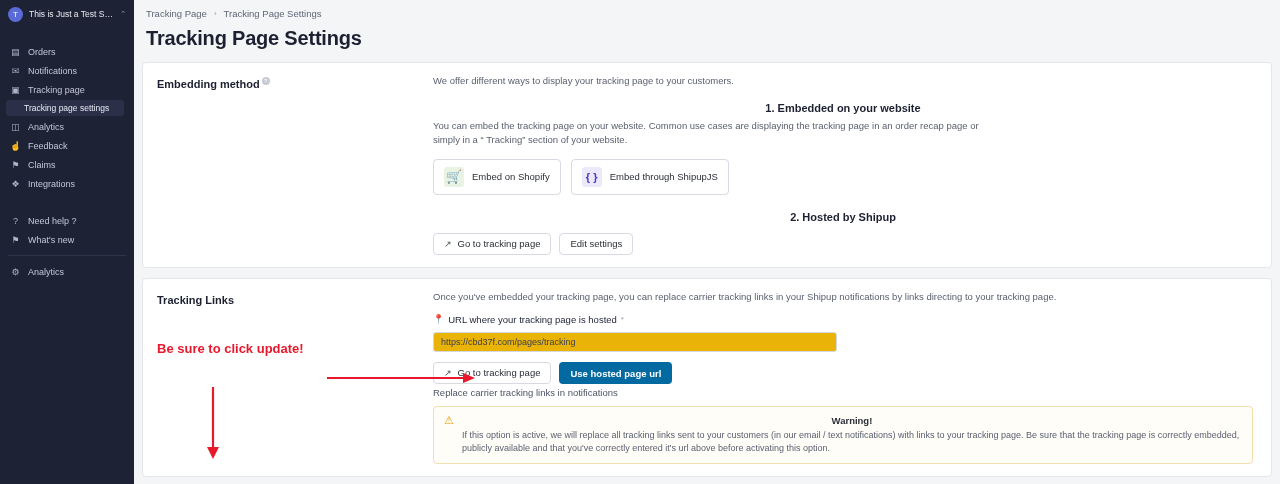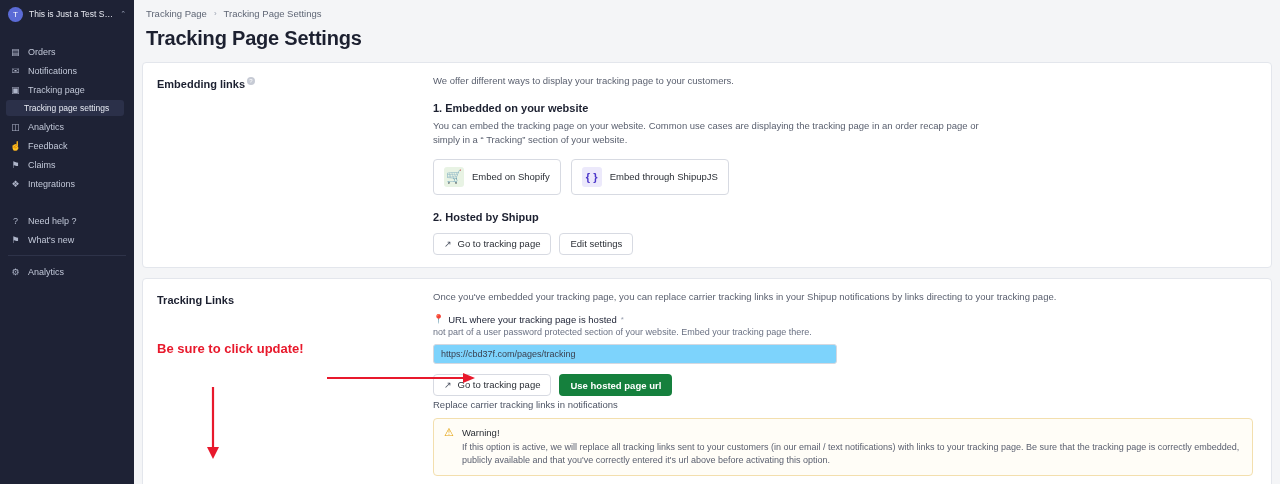--- a/index.html
+++ b/index.html
@@ -100,21 +100,21 @@
   }
   .help-dot {
     display: inline-block; width: 8px; height: 8px;
     border-radius: 50%; background: #c6cad4; color: #fff;
     font-size: 6px; line-height: 8px; text-align: center;
     vertical-align: super; margin-left: 2px;
   }
   .card-right { flex: 1; padding: 0 18px 0 0; }
 
   .intro { font-size: 9.5px; color: #595f6e; margin-bottom: 12px; }
-  .sec-title { font-size: 11px; font-weight: bold; color: #1c2030; margin: 16px 0 5px 0; }
+  .sec-title { font-size: 11px; font-weight: bold; color: #1c2030; margin: 16px 0 5px 0; text-align: center; }
   .sec-text { font-size: 9.5px; color: #595f6e; line-height: 1.45; max-width: 560px; }
 
   .btn-row { display: flex; gap: 10px; margin: 12px 0 2px 0; }
   .embed-btn {
     display: flex; align-items: center; gap: 8px;
     border: 1px solid #d7dae2; border-radius: 4px;
     background: #fff; padding: 7px 10px;
     font-size: 9.5px; color: #2b2f36; cursor: pointer;
     min-width: 104px;
   }
@@ -142,42 +142,42 @@
   .label-row { display: flex; align-items: center; gap: 4px; margin-top: 12px; }
   .label-row .pin { font-size: 9px; }
   .label-main { font-size: 9.5px; font-weight: normal; color: #23283a; }
   .label-star { color: #9aa1b1; font-size: 8px; vertical-align: super; }
   .sub-note { font-size: 9px; color: #6a7183; margin-top: 2px; }
 
   .url-input {
     margin-top: 7px;
     width: 404px; height: 20px;
     border: 1px solid #d4d8e0; border-radius: 3px;
-    background: #7dd3fc;
+    background: #eab308;
     font-size: 9px; color: #3a4050;
     padding: 2px 7px;
     font-family: "Liberation Sans", sans-serif;
   }
   .primary-btn {
-    background: #15803d; color: #fff;
+    background: #0369a1; color: #fff;
     border: none; border-radius: 4px;
     font-size: 9.5px; font-weight: bold;
     padding: 6px 11px; cursor: pointer; height: 22px;
   }
   .small-head { font-size: 9.5px; color: #4d5464; margin-top: 3px; }
 
   .warning {
     margin-top: 8px;
     border: 1px solid #f3dfae; border-radius: 4px;
     background: #fffdf7;
     padding: 8px 10px;
     display: flex; gap: 8px;
   }
   .warn-ico { color: #e3a008; font-size: 11px; line-height: 1; }
-  .warn-title { font-size: 9.5px; font-weight: normal; color: #2b2f36; margin-bottom: 3px; }
+  .warn-title { font-size: 9.5px; font-weight: bold; color: #2b2f36; margin-bottom: 3px; text-align: center; }
   .warn-text { font-size: 9px; color: #5b6070; line-height: 1.45; }
 
   
   .annot {
     position: absolute;
     color: #e8192c; font-weight: bold; font-size: 13px;
     text-align: left; line-height: 1.25;
     left: 14px; top: 50px; width: 250px;
   }
   .arrow-h {
@@ -257,21 +257,21 @@
     <div class="breadcrumb">
       <a href="#">Tracking Page</a>
       <span class="sep">›</span>
       <span class="current">Tracking Page Settings</span>
     </div>
 
     <div class="page-title">Tracking Page Settings</div>
 
     <div class="card">
       <div class="card-left">
-        <span class="card-left-title">Embedding links</span><span class="help-dot">?</span>
+        <span class="card-left-title">Embedding method</span><span class="help-dot">?</span>
       </div>
       <div class="card-right">
         <div class="intro">We offer different ways to display your tracking page to your customers.</div>
 
         <div class="sec-title">1. Embedded on your website</div>
         <div class="sec-text">You can embed the tracking page on your website. Common use cases are displaying the tracking page in an order recap page or simply in a “ Tracking” section of your website.</div>
 
         <div class="btn-row">
           <div class="embed-btn">
             <span class="glyph shopify-g">🛒</span>
@@ -317,21 +317,20 @@
       </div>
 
       <div class="card-right">
         <div class="intro">Once you've embedded your tracking page, you can replace carrier tracking links in your Shipup notifications by links directing to your tracking page.</div>
 
         <div class="label-row">
           <span class="pin">📍</span>
           <span class="label-main">URL where your tracking page is hosted</span>
           <span class="label-star">*</span>
         </div>
-        <div class="sub-note">not part of a user password protected section of your website. Embed your tracking page there.</div>
 
         <input class="url-input" type="text" value="https://cbd37f.com/pages/tracking" style="">
 
         <div class="mini-row">
           <div class="mini-btn">
             <span class="ext">↗</span>
             <span>Go to tracking page</span>
           </div>
           <button class="primary-btn">Use hosted page url</button>
         </div>

